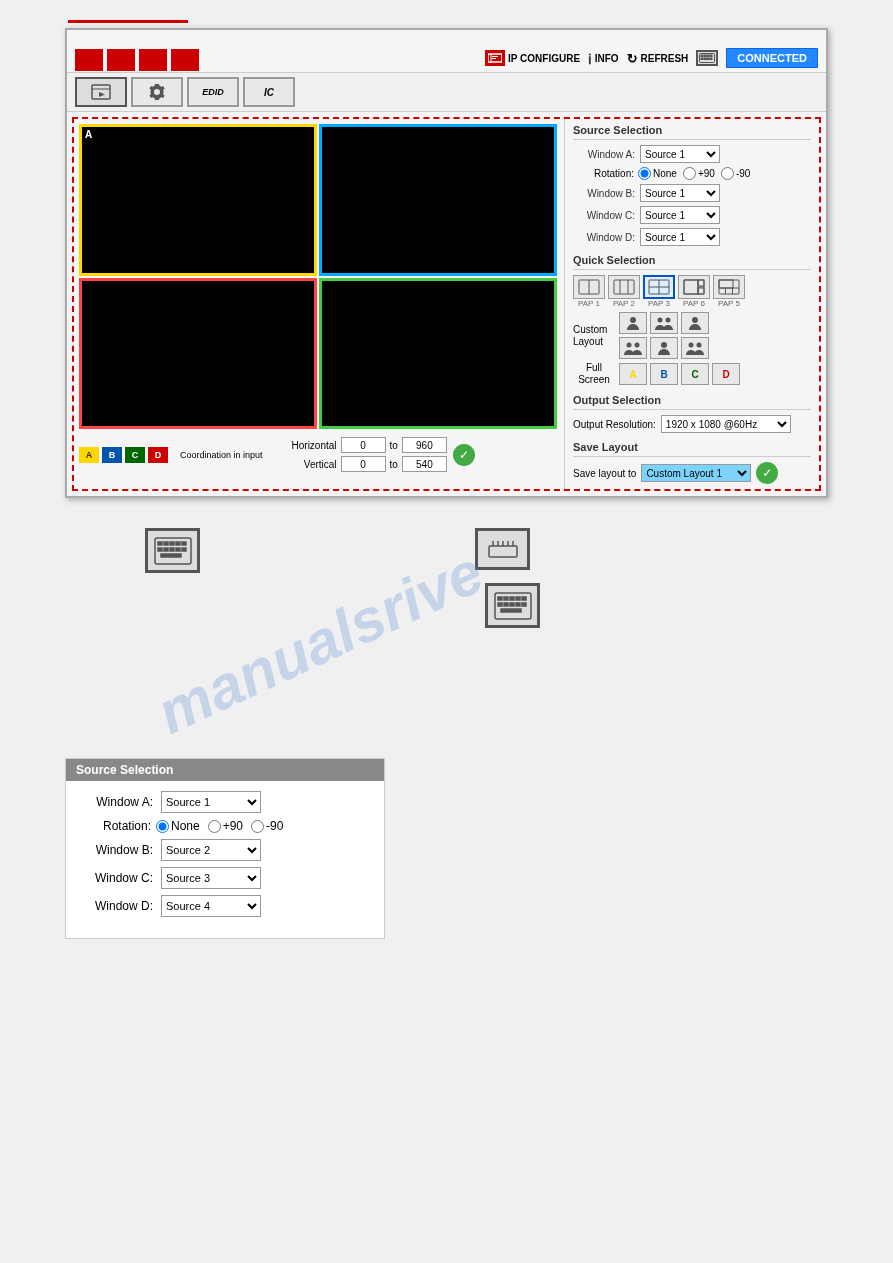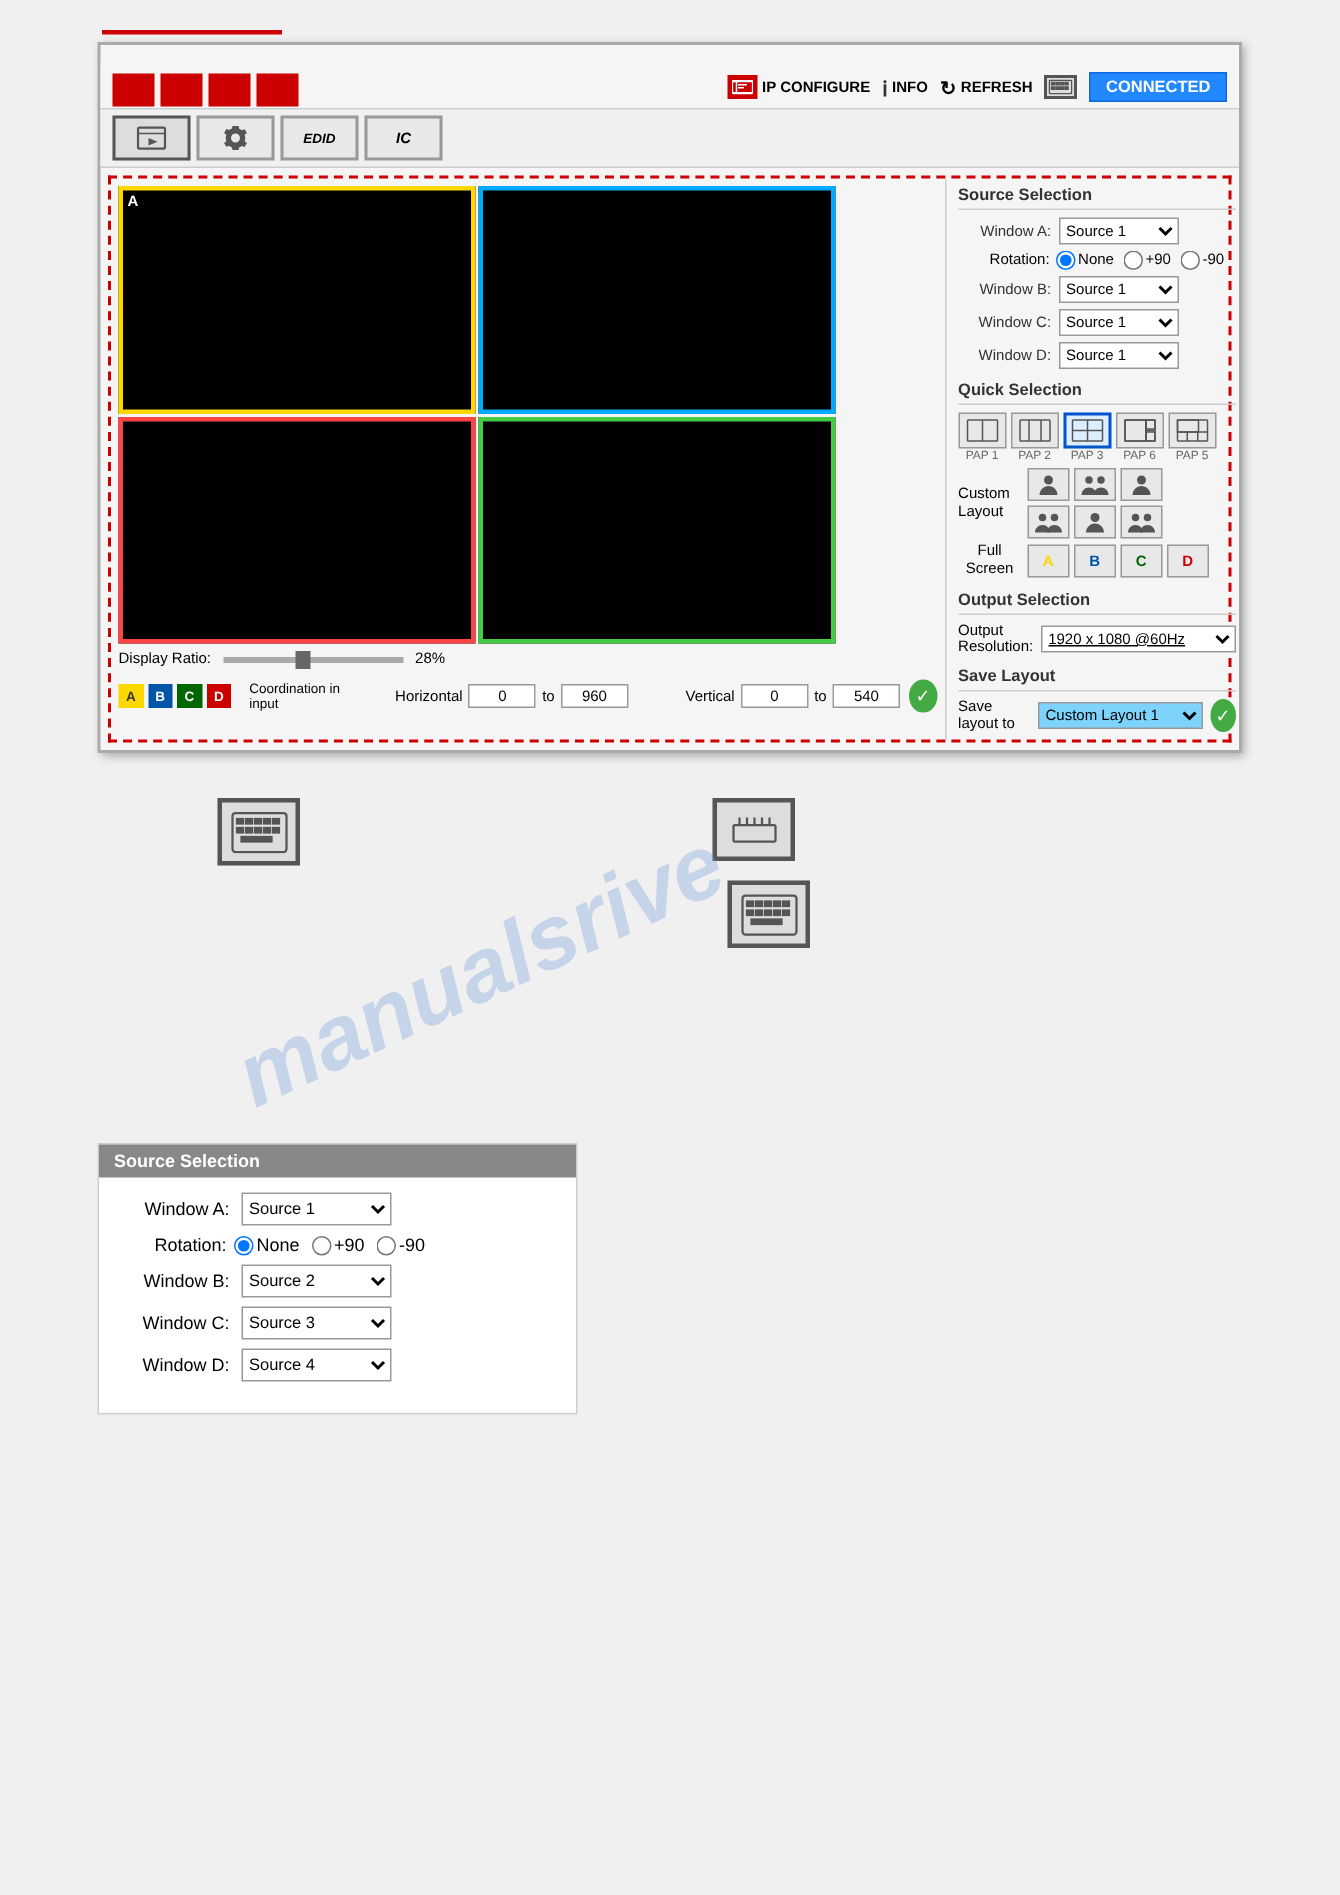--- a/index.html
+++ b/index.html
@@ -249,21 +249,21 @@
       font-size: 9px;
       font-weight: bold;
       color: white;
     }
     .win-ind.a { background: #ffd700; color: #333; }
     .win-ind.b { background: #0055aa; }
     .win-ind.c { background: #006600; }
     .win-ind.d { background: #cc0000; }
     .coord-fields {
       display: flex;
-      flex-direction: row;
+      flex-direction: column;
       gap: 3px;
       justify-content: flex-end;
     }
     .coord-row {
       display: flex;
       align-items: center;
       gap: 4px;
     }
     .coord-label {
       width: 68px;
@@ -448,21 +448,20 @@
       font-size: 10px;
       margin-bottom: 4px;
     }
     .output-label { font-size: 10px; }
     .output-select {
       height: 18px;
       font-size: 10px;
       border: 1px solid #999;
       background: white;
       min-width: 130px;
-      text-decoration: underline;
     }
 
     
     .save-section {
       margin-top: 8px;
     }
     .save-row {
       display: flex;
       align-items: center;
       gap: 5px;
@@ -647,27 +646,20 @@
     <div class="video-area">
       <div class="video-grid">
         <div class="video-cell window-a">
           <span class="window-label">A</span>
         </div>
         <div class="video-cell window-b"></div>
         <div class="video-cell window-c"></div>
         <div class="video-cell window-d"></div>
       </div>
 
-      <div class="display-ratio-row">
-        <span>Display Ratio:</span>
-        <div class="slider-track">
-          <div class="slider-thumb"></div>
-        </div>
-        <span>28%</span>
-      </div>
 
       <div class="coord-area">
         <div class="window-indicators">
           <div class="win-ind a">A</div>
           <div class="win-ind b">B</div>
           <div class="win-ind c">C</div>
           <div class="win-ind d">D</div>
           <div style="font-size:9px; margin-left:9px;">Coordination in input</div>
         </div>
         <div class="coord-fields">

